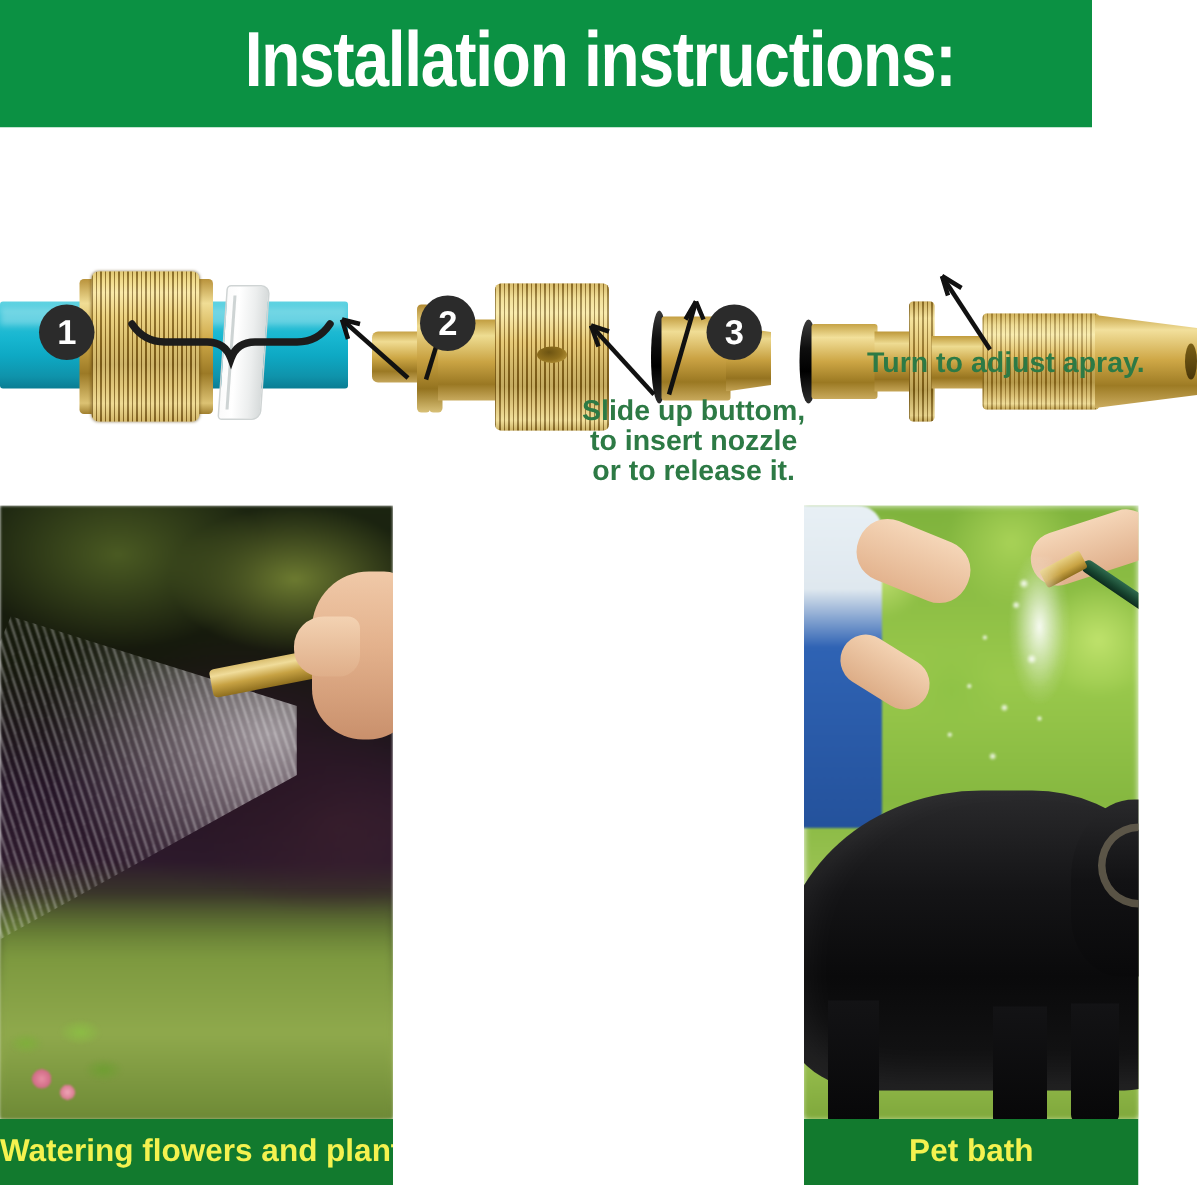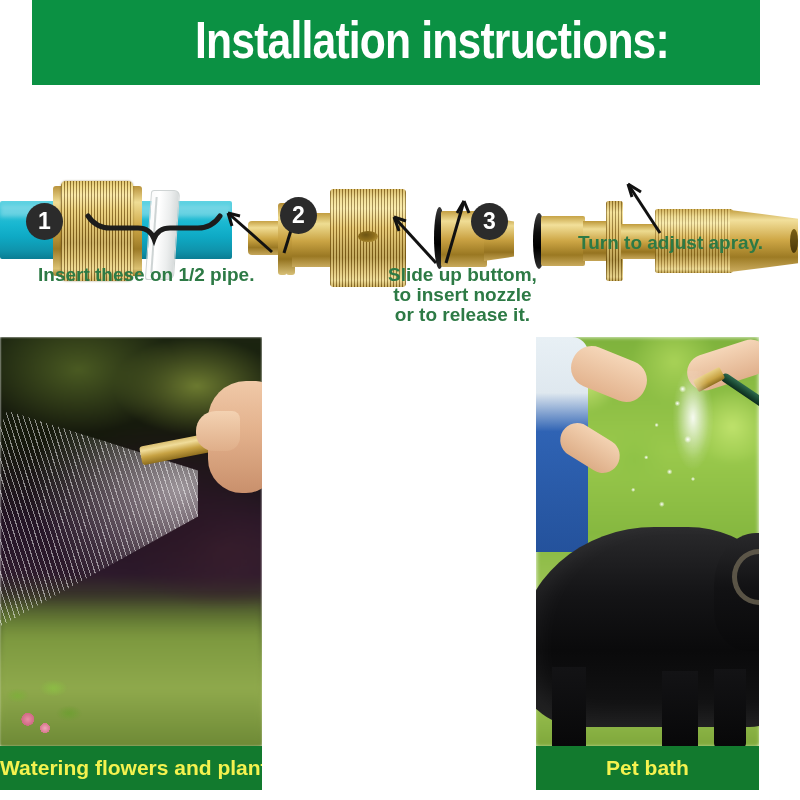--- a/index.html
+++ b/index.html
@@ -14,21 +14,20 @@
     font-family: "Liberation Sans", sans-serif;
     position: relative;
   }
 
   
   .header-banner {
     position: absolute;
     left: 0; top: 0;
     width: 728px; height: 85px;
     background: #0b9143;
-    margin-left: 32px;
   }
   .header-title {
     position: absolute;
     left: 0; top: 10px;
     width: 800px;
     text-align: center;
     color: #ffffff;
     font-family: "Liberation Sans", sans-serif;
     font-weight: bold;
     font-size: 52px;
@@ -626,21 +625,20 @@
     <g stroke="#111" stroke-width="3" fill="none">
       <path d="M660 148 L628 99"></path>
       <path d="M628 99 L632 112 M628 99 L641 107"></path>
     </g>
   </svg>
 
   <div class="step-circle" style="left:26px; top:118px">1</div>
   <div class="step-circle" style="left:280px; top:112px">2</div>
   <div class="step-circle" style="left:471px; top:118px">3</div>
 
-  <div class="callout-text" style="left:38px; top:180px">Insert these on 1/2 pipe.</div>
   <div class="callout-text" style="left:578px; top:148px">Turn to adjust apray.</div>
   <div class="callout-text" style="left:388px; top:180px; text-align:center">Slide up buttom,
 to insert nozzle
 or to release it.</div>
 </div>
 
 <div class="panels">
 
   <div class="panel panel-a">
     <div class="photo">

